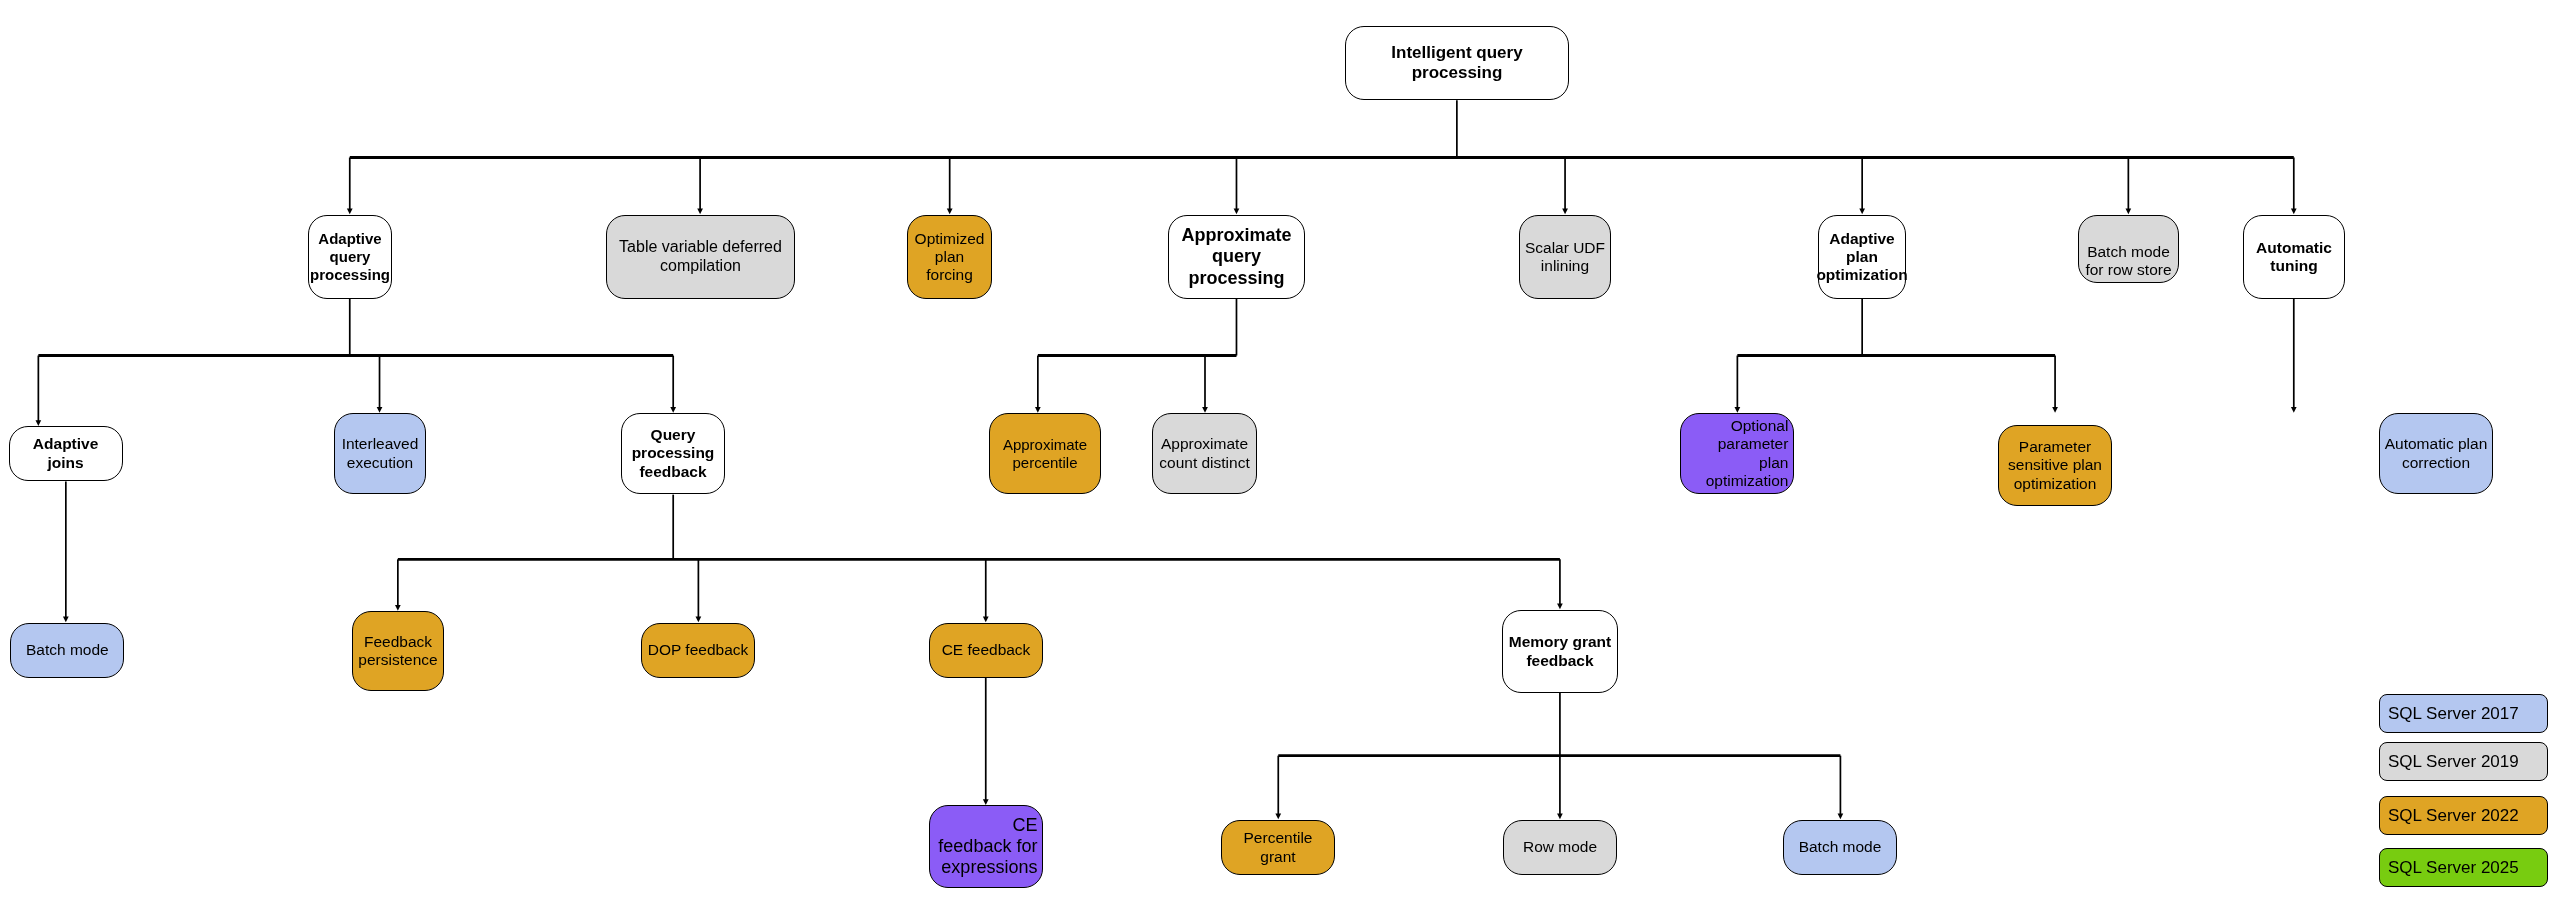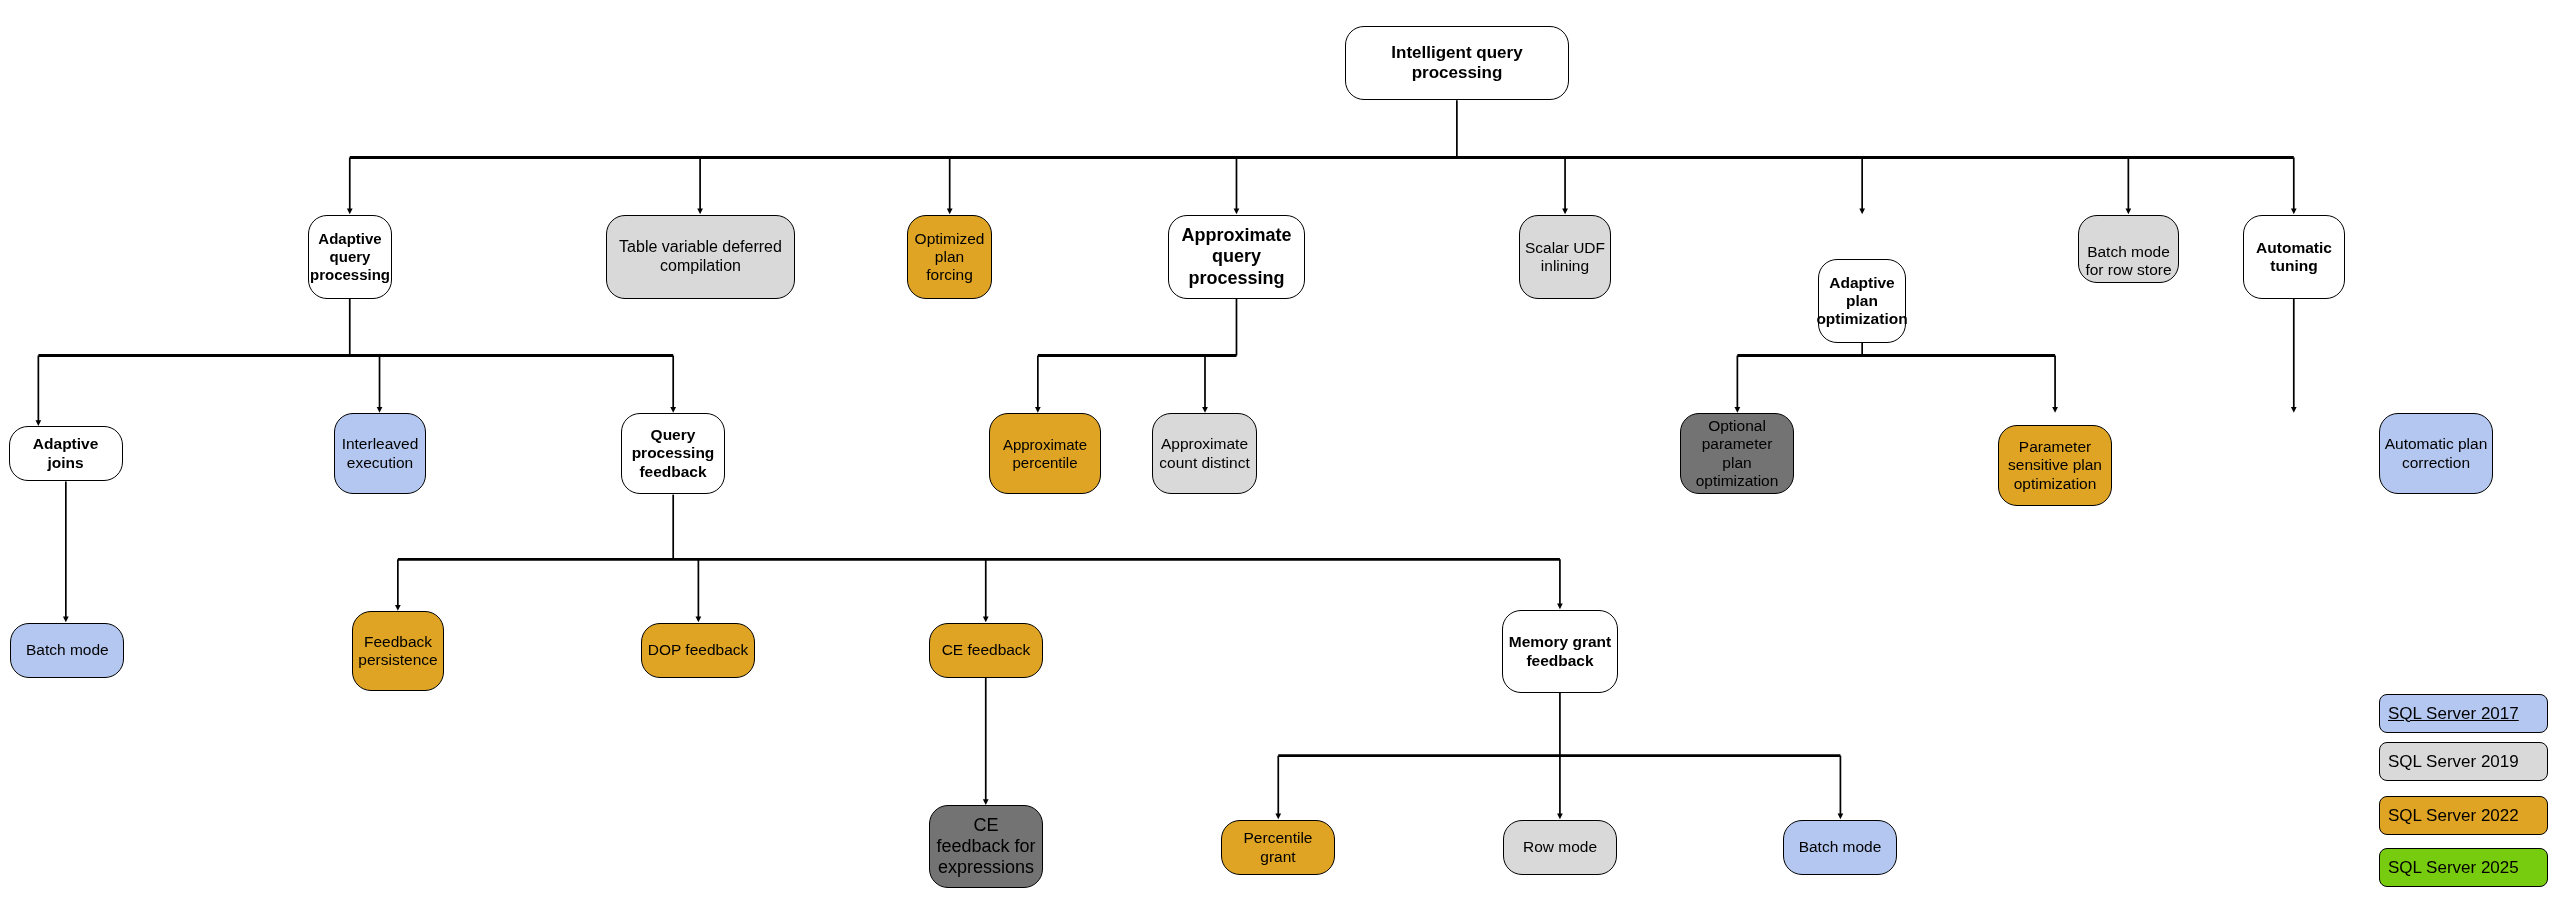--- a/index.html
+++ b/index.html
@@ -7,21 +7,21 @@
           font-family:"Liberation Sans",sans-serif;overflow:hidden;}
   svg#edges{position:absolute;left:0;top:0;width:2576px;height:916px;pointer-events:none;}
   .node{position:absolute;box-sizing:border-box;border:1.7px solid #000000;border-radius:19px;
         display:flex;align-items:center;justify-content:center;text-align:center;
         color:#000000;line-height:1.18;padding:2.3px 4.6px;background:#ffffff;
         font-family:"Liberation Sans",sans-serif;}
   .node.white{background:#ffffff;}
   .node.gray{background:#d9d9d9;}
   .node.orange{background:#dfa424;}
   .node.blue{background:#b4c7f0;}
-  .node.green{background:#737373;}
+  .node.green{background:#8b5cf6;text-align:right;}
   .node.bold{font-weight:bold;}
   .legend-item{position:absolute;box-sizing:border-box;border:1.7px solid #000000;border-radius:8px;
        display:flex;align-items:center;justify-content:flex-start;padding-left:8px;
        font-size:17px;color:#000;font-family:"Liberation Sans",sans-serif;}
 </style>
 </head>
 <body>
 
 <div id="canvas">
   <svg id="edges" viewBox="0 0 4500 1600">
@@ -83,21 +83,21 @@
       </div>
       <div class="node orange" style="left: 907px; top: 215px; width: 85px; height: 84px; font-size: 15.5px;">
         <span>Optimized plan forcing</span>
       </div>
       <div class="node white bold" style="left: 1168px; top: 215px; width: 137px; height: 84px; font-size: 18px;">
         <span>Approximate query processing</span>
       </div>
       <div class="node gray" style="left: 1519px; top: 215px; width: 92px; height: 84px; font-size: 15.5px;">
         <span>Scalar UDF inlining</span>
       </div>
-      <div class="node white bold" style="left: 1818px; top: 215px; width: 88px; height: 84px; font-size: 15.5px; margin-top: 44px;">
+      <div class="node white bold" style="left: 1818px; top: 215px; width: 88px; height: 84px; font-size: 15.5px;">
         <span>Adaptive plan optimization</span>
       </div>
       <div class="node gray" style="left: 2078px; top: 215px; width: 101px; height: 68px; font-size: 15.5px; align-items: flex-end;">
         <span>Batch mode for row store</span>
       </div>
       <div class="node white bold" style="left: 2243px; top: 215px; width: 102px; height: 84px; font-size: 15.5px;">
         <span>Automatic tuning</span>
       </div>
       <div class="node white bold" style="left: 8.6px; top: 426px; width: 114px; height: 55px; font-size: 15.5px;">
         <span>Adaptive joins</span>
@@ -145,21 +145,21 @@
         <span>Percentile grant</span>
       </div>
       <div class="node gray" style="left: 1503px; top: 820px; width: 114px; height: 55px; font-size: 15.5px;">
         <span>Row mode</span>
       </div>
       <div class="node blue" style="left: 1783px; top: 820px; width: 114px; height: 55px; font-size: 15.5px;">
         <span>Batch mode</span>
       </div>
     </div>
   <div id="legend-layer">
-      <div class="legend-item blue" style="left: 2379px; top: 694px; width: 169px; height: 39px; background: rgb(180, 199, 240); text-decoration: underline;">
+      <div class="legend-item blue" style="left: 2379px; top: 694px; width: 169px; height: 39px; background: rgb(180, 199, 240);">
         <span>SQL Server 2017</span>
       </div>
       <div class="legend-item gray" style="left: 2379px; top: 742px; width: 169px; height: 39px; background: rgb(217, 217, 217);">
         <span>SQL Server 2019</span>
       </div>
       <div class="legend-item orange" style="left: 2379px; top: 796px; width: 169px; height: 39px; background: rgb(223, 164, 36);">
         <span>SQL Server 2022</span>
       </div>
       <div class="legend-item green" style="left: 2379px; top: 848px; width: 169px; height: 39px; background: rgb(120, 204, 16);">
         <span>SQL Server 2025</span>

